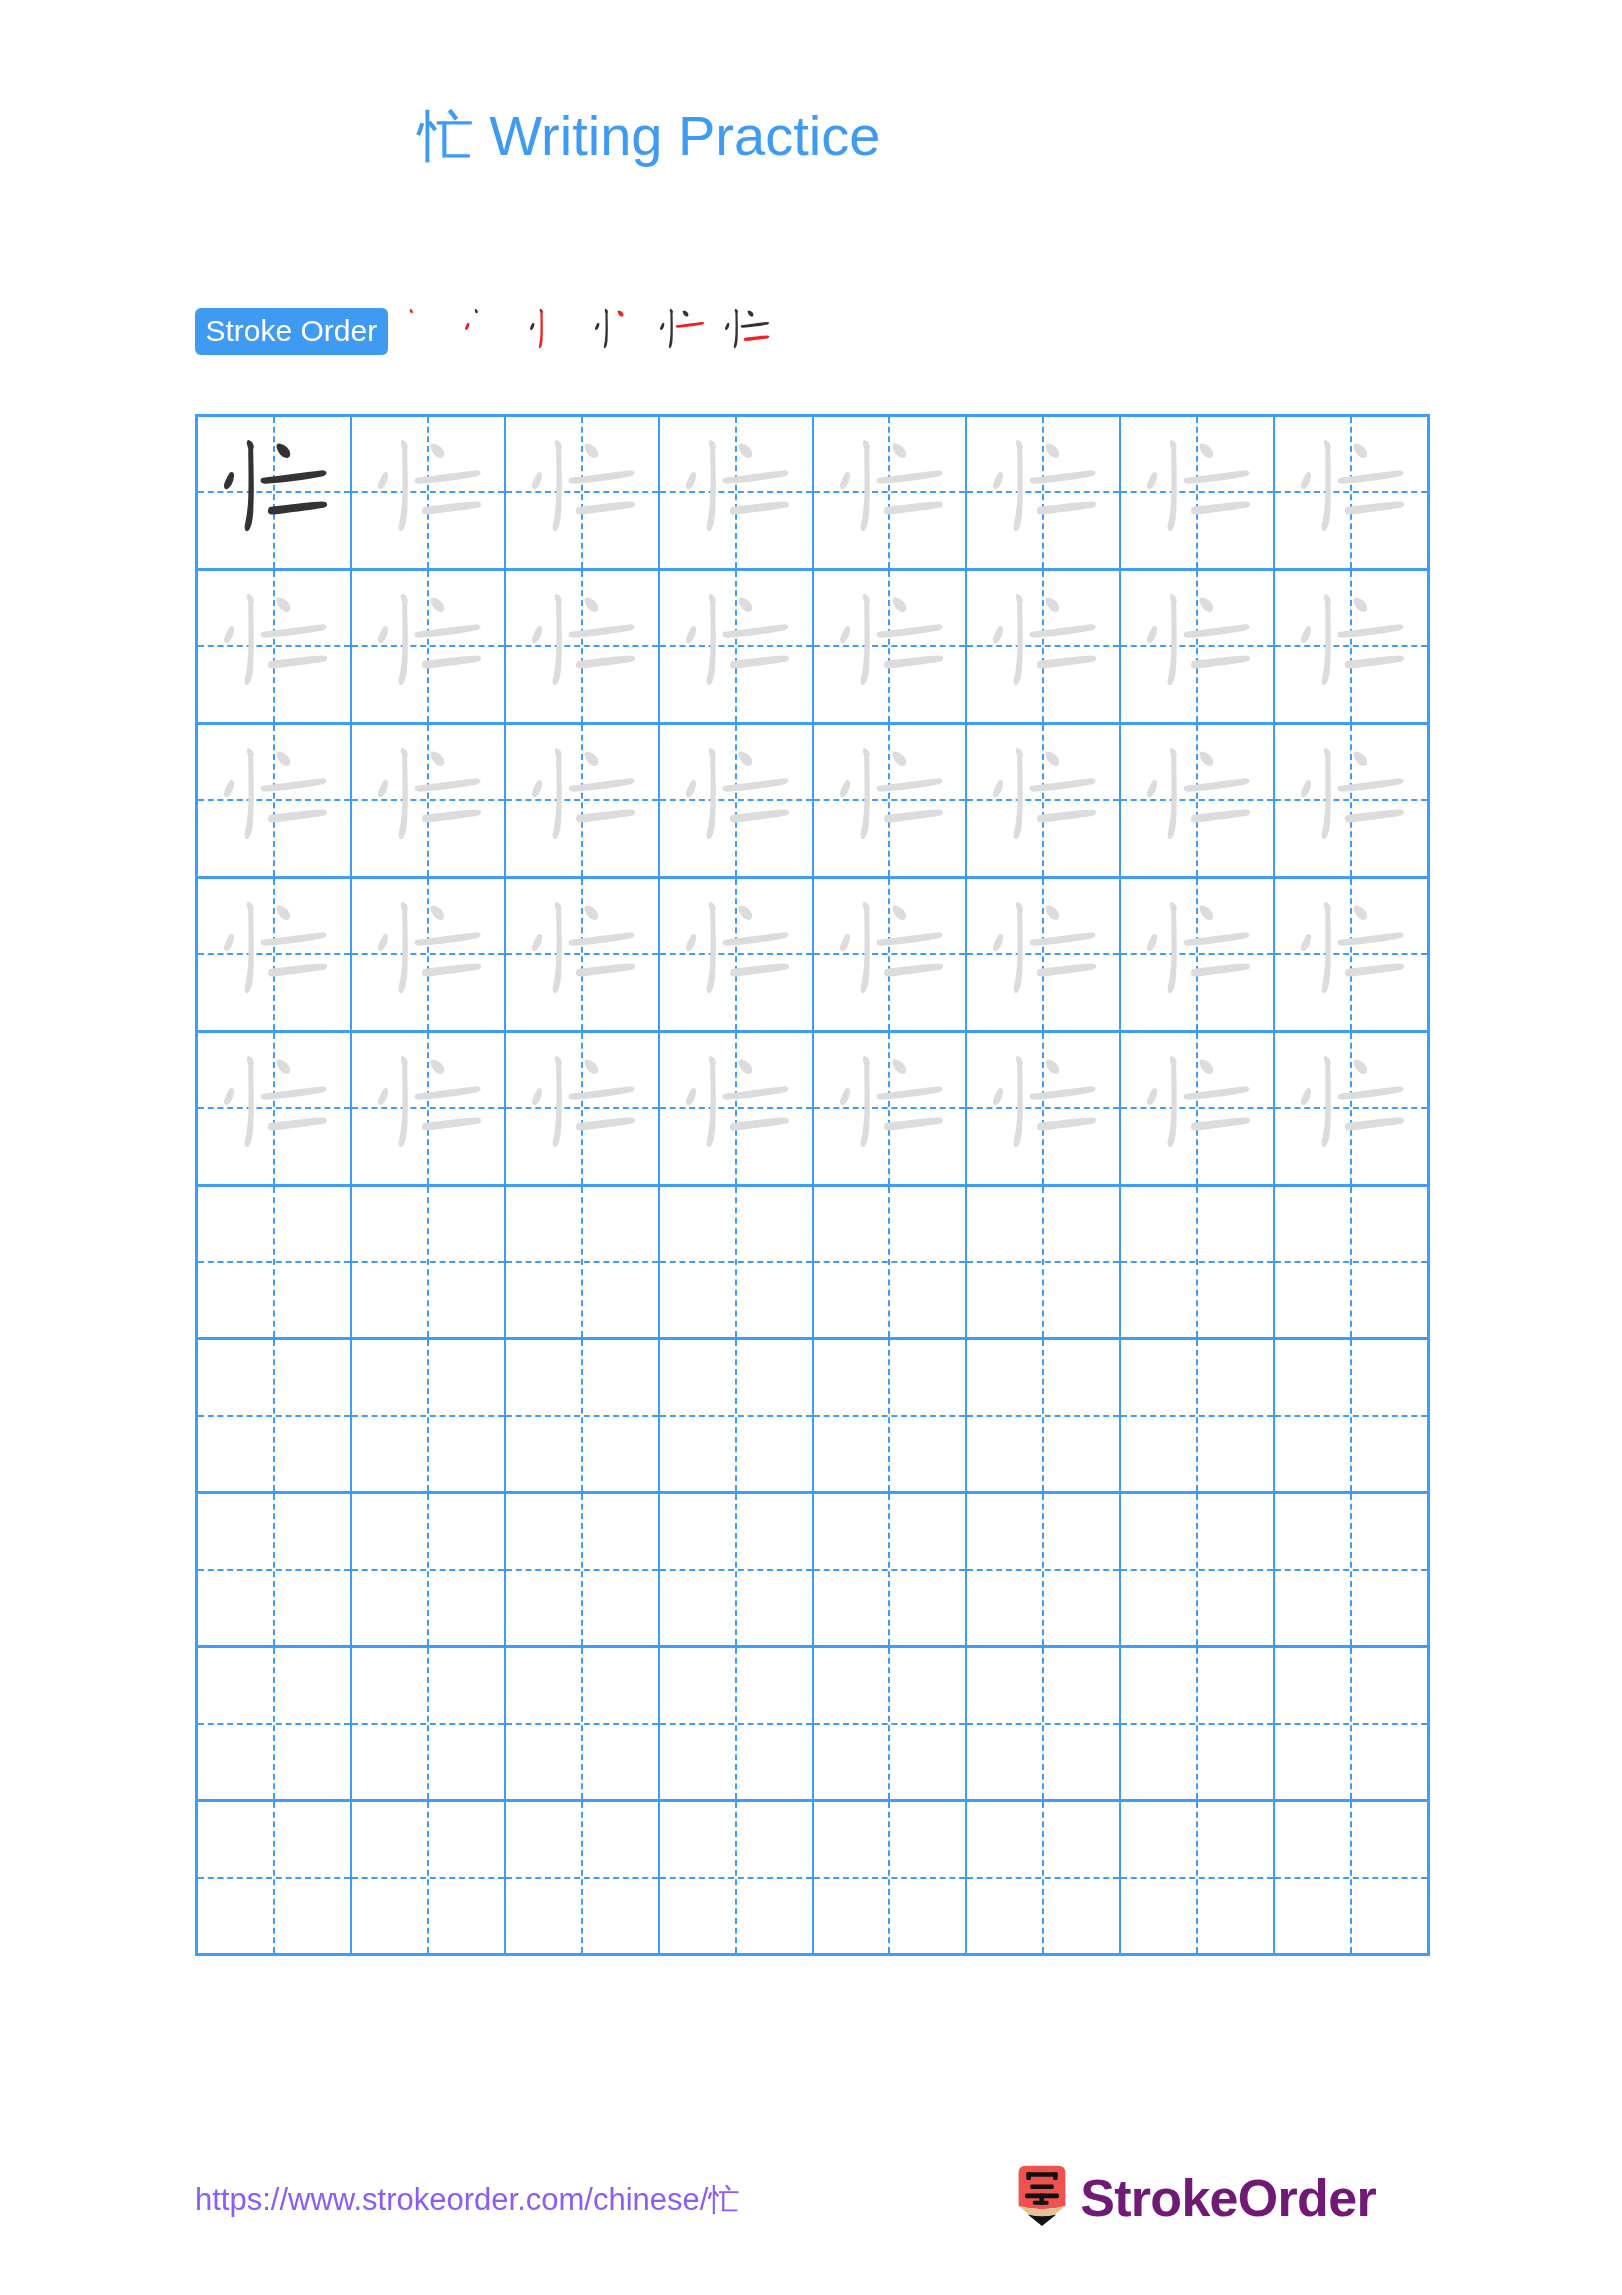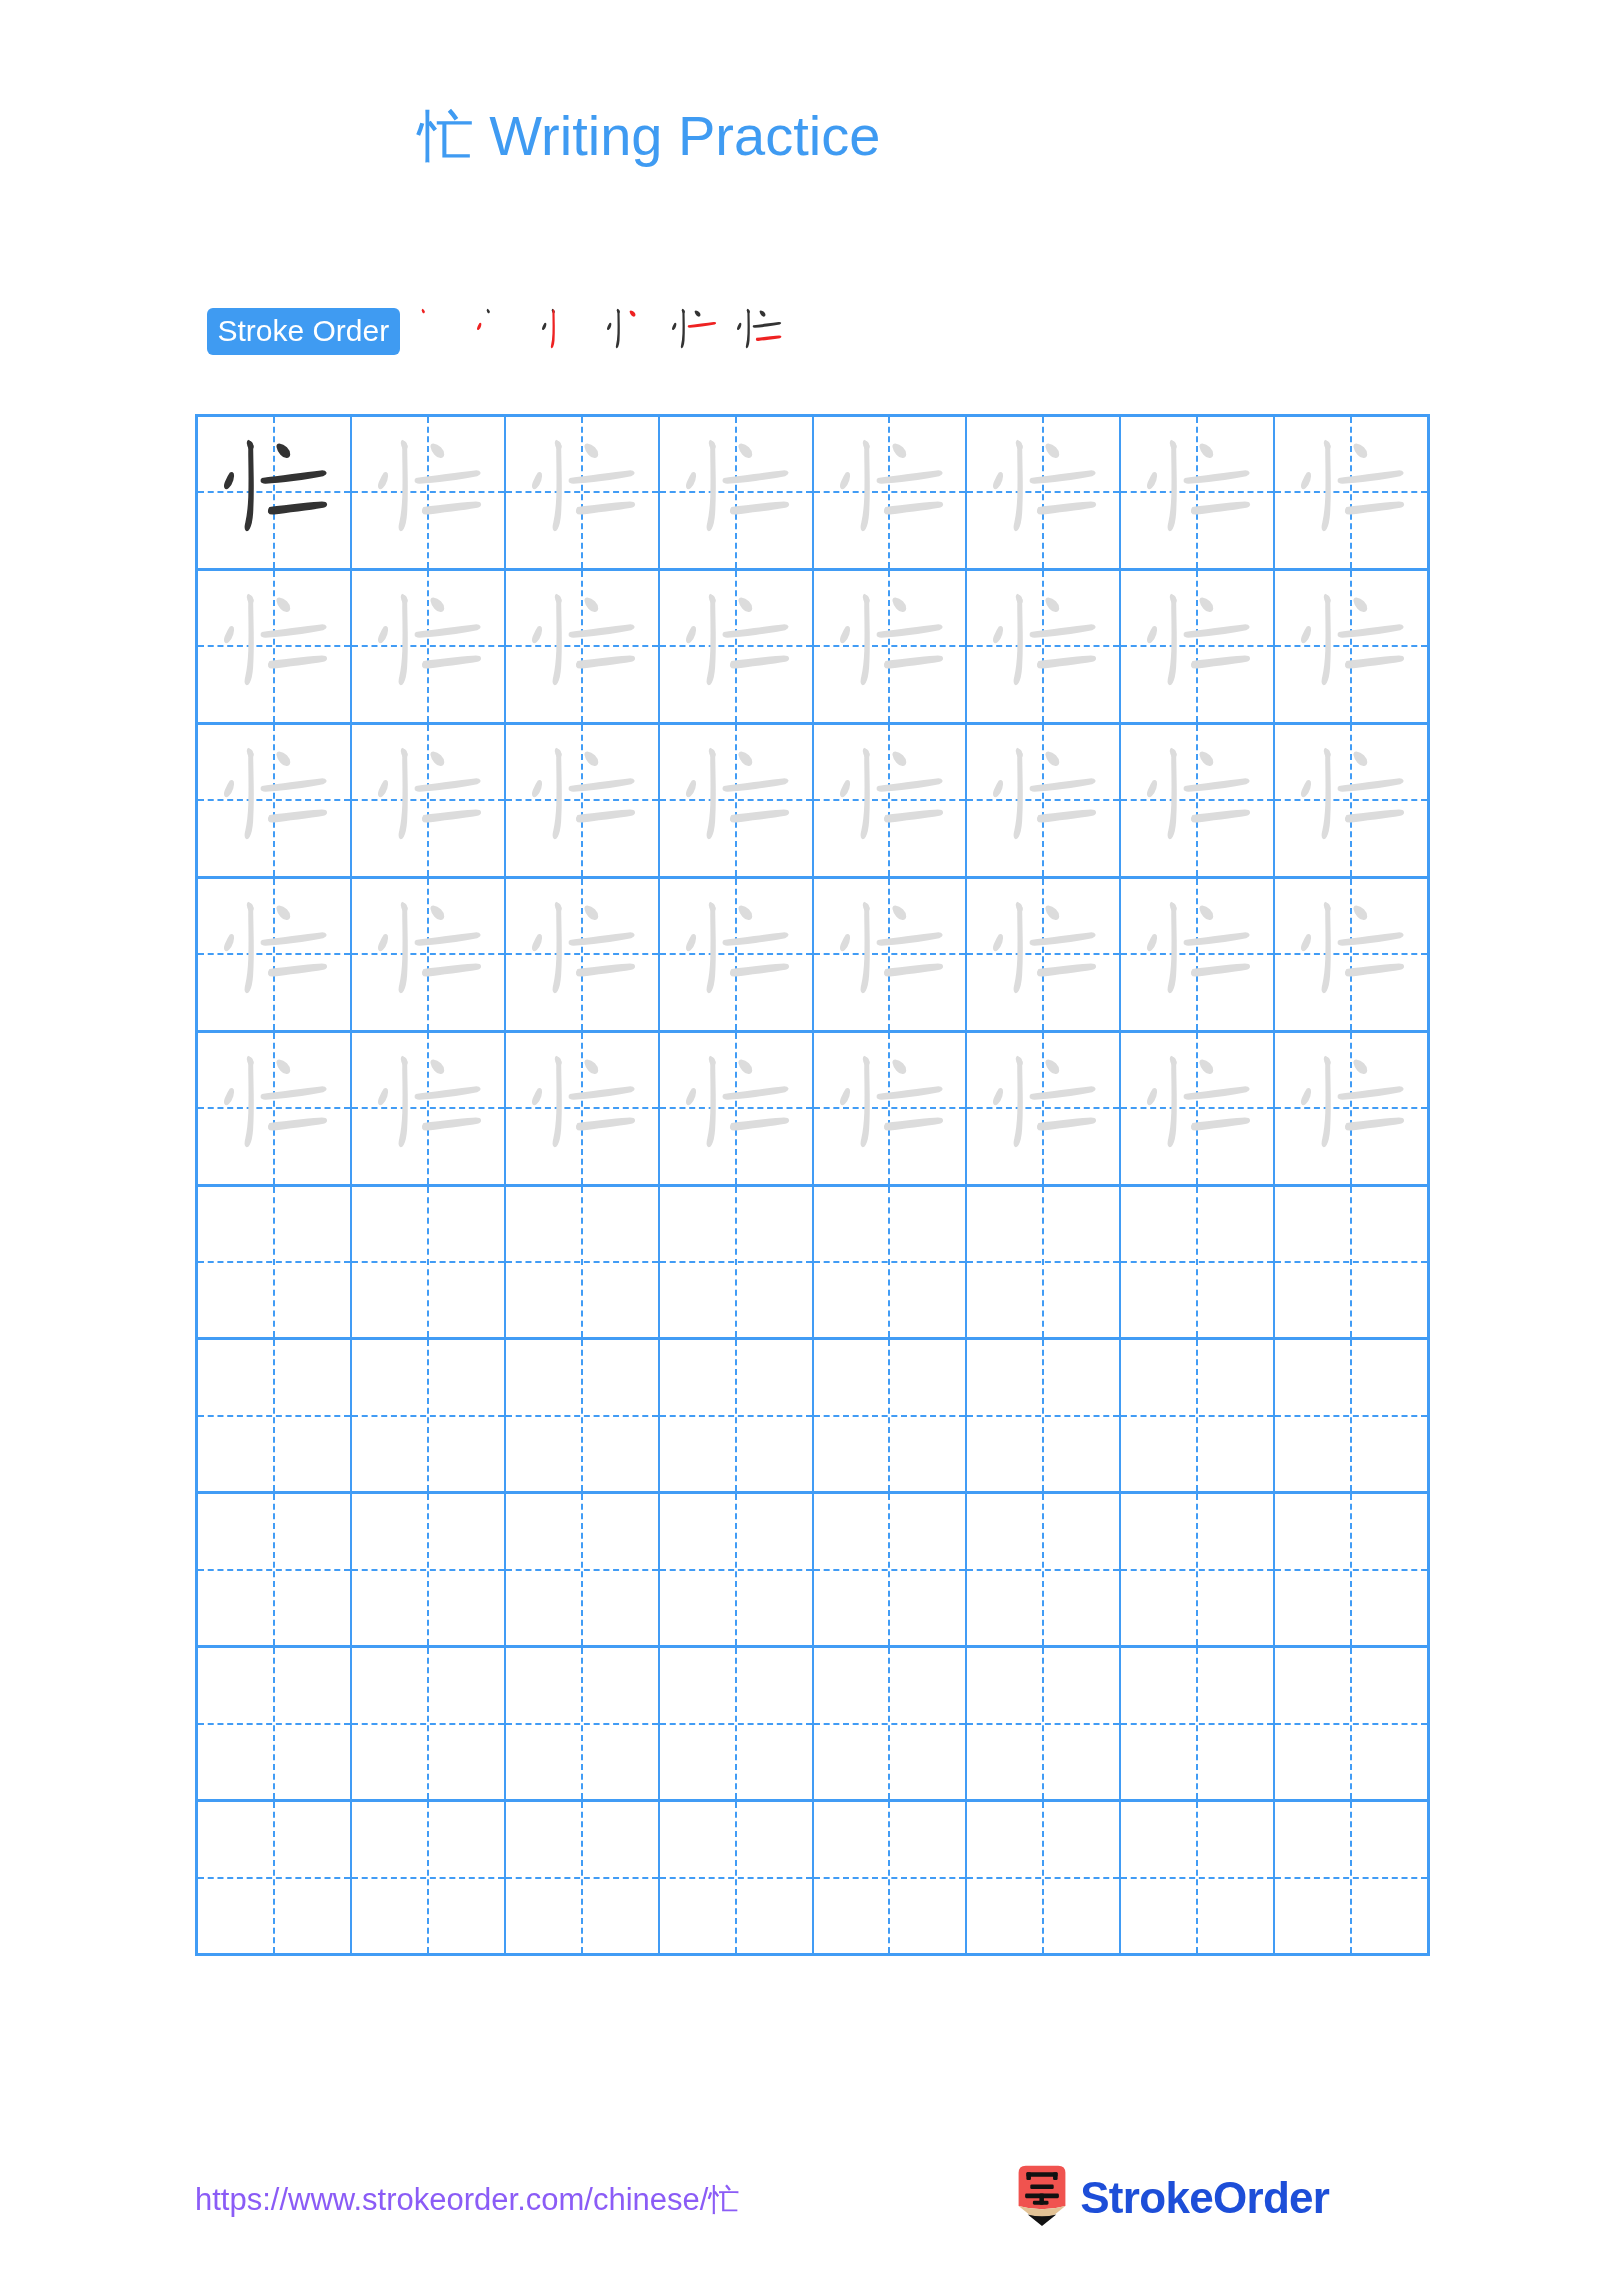--- a/index.html
+++ b/index.html
@@ -41,21 +41,20 @@
   }
   #stroke-order-badge {
     background: #3f9bf2;
     color: #ffffff;
     font-size: 30px;
     line-height: 1;
     padding: 7.9px 10.5px 9.8px 10.5px;
     border-radius: 5.9px;
     white-space: nowrap;
     font-weight: 400;
-    margin-left: 12px;
   }
   #stroke-stages {
     display: flex;
     align-items: flex-start;
     margin-left: 1.3px;
   }
   .stroke-stage {
     width: 65px;
     height: 65px;
     position: relative;
@@ -139,24 +138,24 @@
     height: 73px;
   }
   #brand-logo-icon {
     width: 58px;
     height: 65px;
     flex: 0 0 auto;
     margin-right: 9.2px;
   }
   #brand-logo-icon svg { display: block; width: 58px; height: 65px; }
   #brand-name {
-    font-size: 44px;
+    font-size: 52px;
     line-height: 1;
     font-weight: bold;
-    color: #1d4ed8;
+    color: #701a75;
     white-space: nowrap;
     letter-spacing: -0.7px;
   }
 </style>
 </head>
 <body>
 
 <div id="page-title">忙 Writing Practice</div>
 
 <div id="stroke-order-row">

